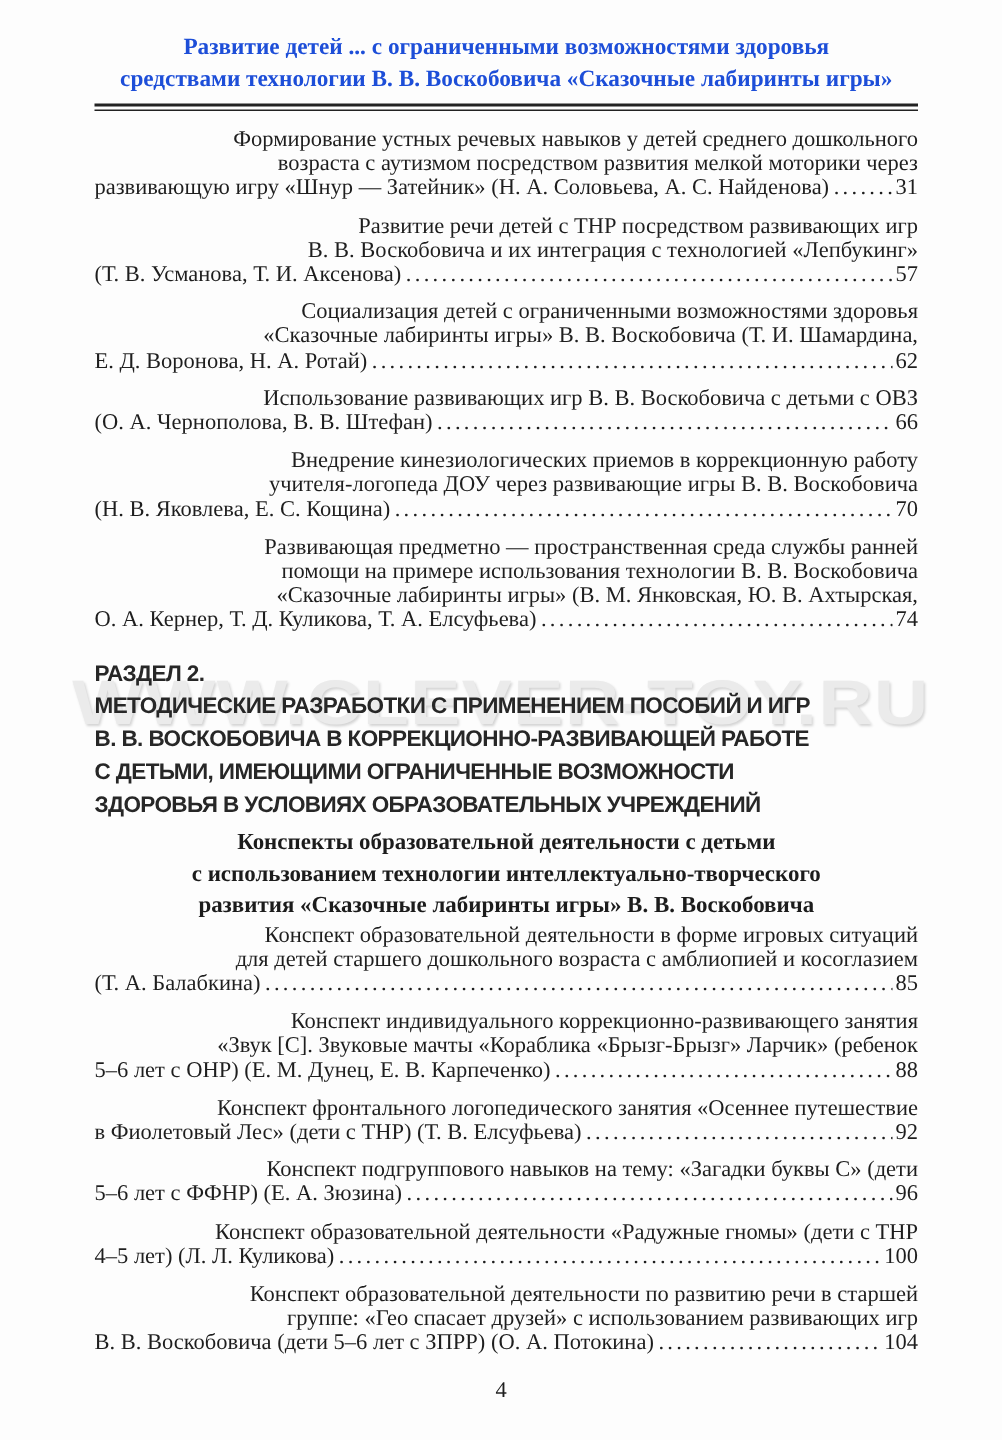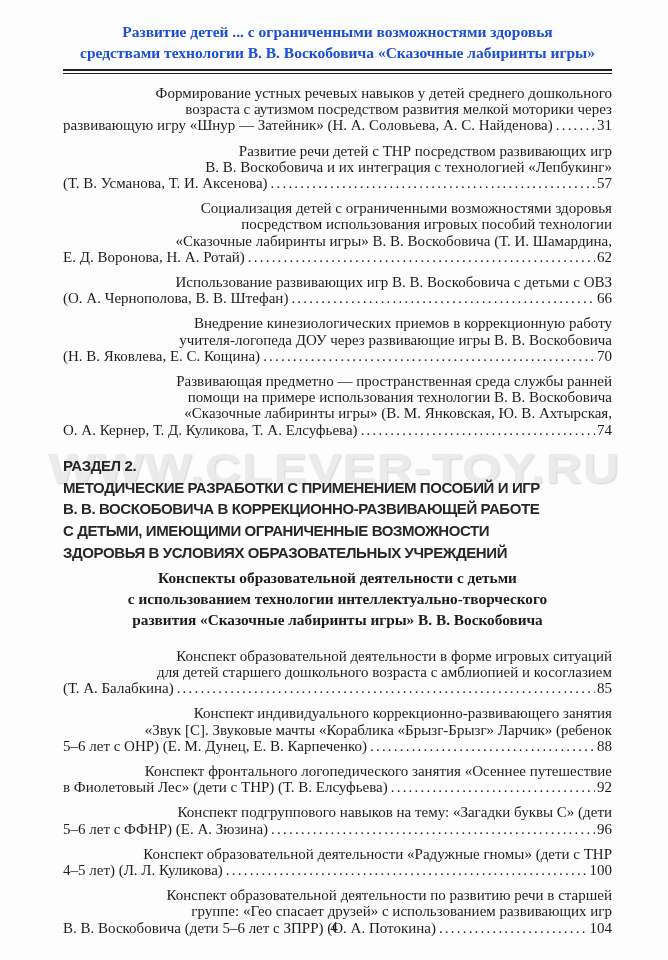--- a/index.html
+++ b/index.html
@@ -80,21 +80,21 @@
     color: #272727;
   }
   .subsection-heading {
     margin-top: 3px;
     text-align: center;
     font-weight: bold;
     font-size: 15.3px;
     line-height: 21px;
     color: #1c1c1c;
   }
-  .part2 { margin-top: 18px; }
+  .part2 { margin-top: 2px; }
   .footer {
     position: absolute;
     top: 919px;
     left: 0;
     width: 100%;
     text-align: center;
     font-size: 15px;
     color: #1e1e1e;
     z-index: 1;
   }
@@ -129,21 +129,20 @@
           <div class="eline">Развитие речи детей с ТНР посредством развивающих игр</div>
           <div class="eline">В. В. Воскобовича и их интеграция с технологией «Лепбукинг»</div>
           <div class="eline lastline">
             <span class="ltext">(Т. В. Усманова, Т. И. Аксенова)</span>
             <span class="dots"></span>
             <span class="pgnum">57</span>
           </div>
         </div>
         <div class="entry">
           <div class="eline">Социализация детей с ограниченными возможностями здоровья</div>
-          <div class="eline">посредством использования игровых пособий технологии</div>
           <div class="eline">«Сказочные лабиринты игры» В. В. Воскобовича (Т. И. Шамардина,</div>
           <div class="eline lastline">
             <span class="ltext">Е. Д. Воронова, Н. А. Ротай)</span>
             <span class="dots"></span>
             <span class="pgnum">62</span>
           </div>
         </div>
         <div class="entry">
           <div class="eline">Использование развивающих игр В. В. Воскобовича с детьми с ОВЗ</div>
           <div class="eline lastline">

